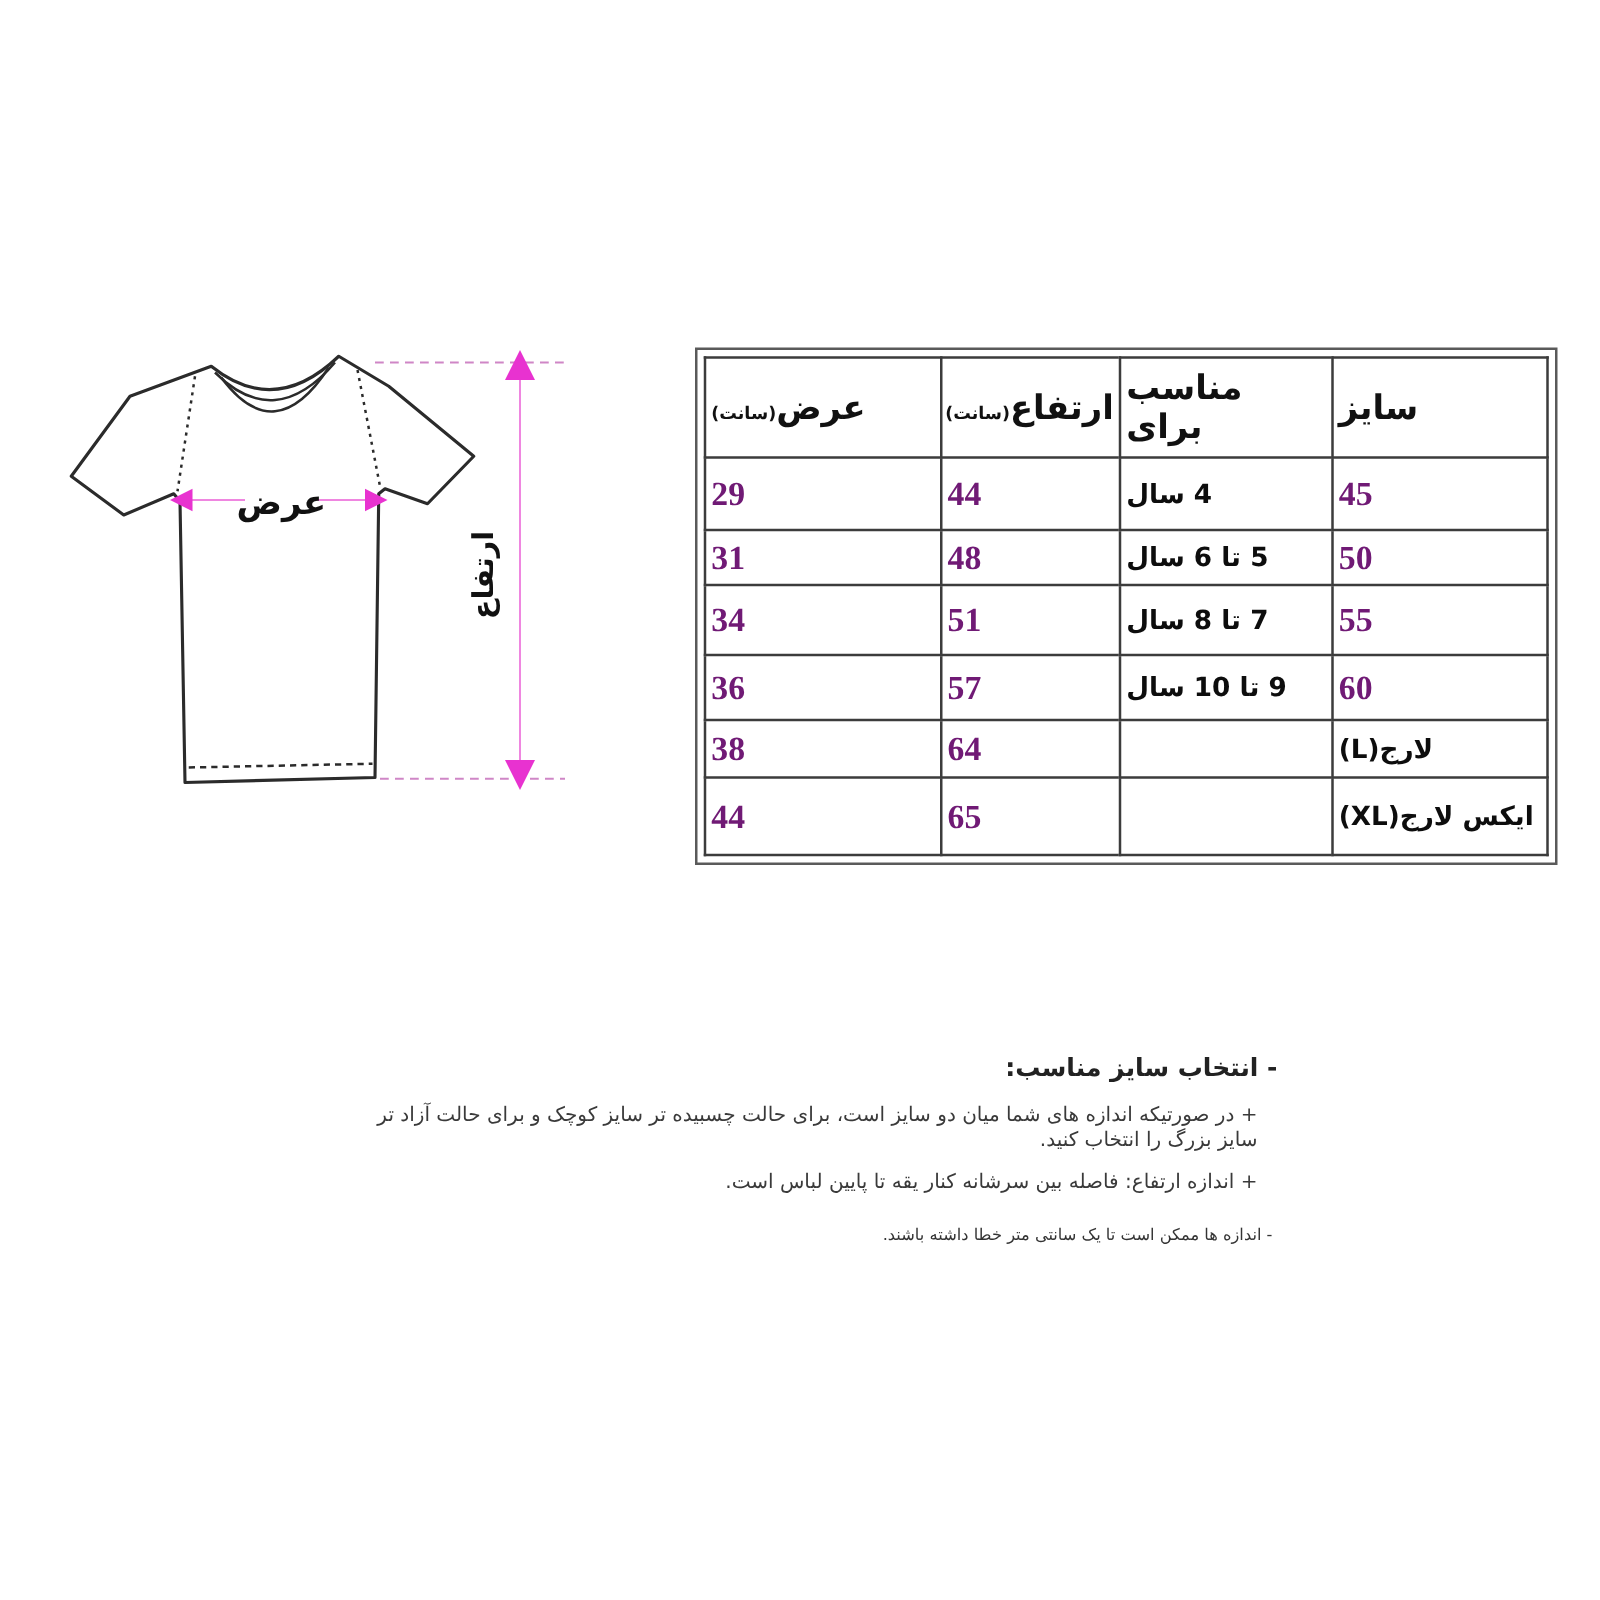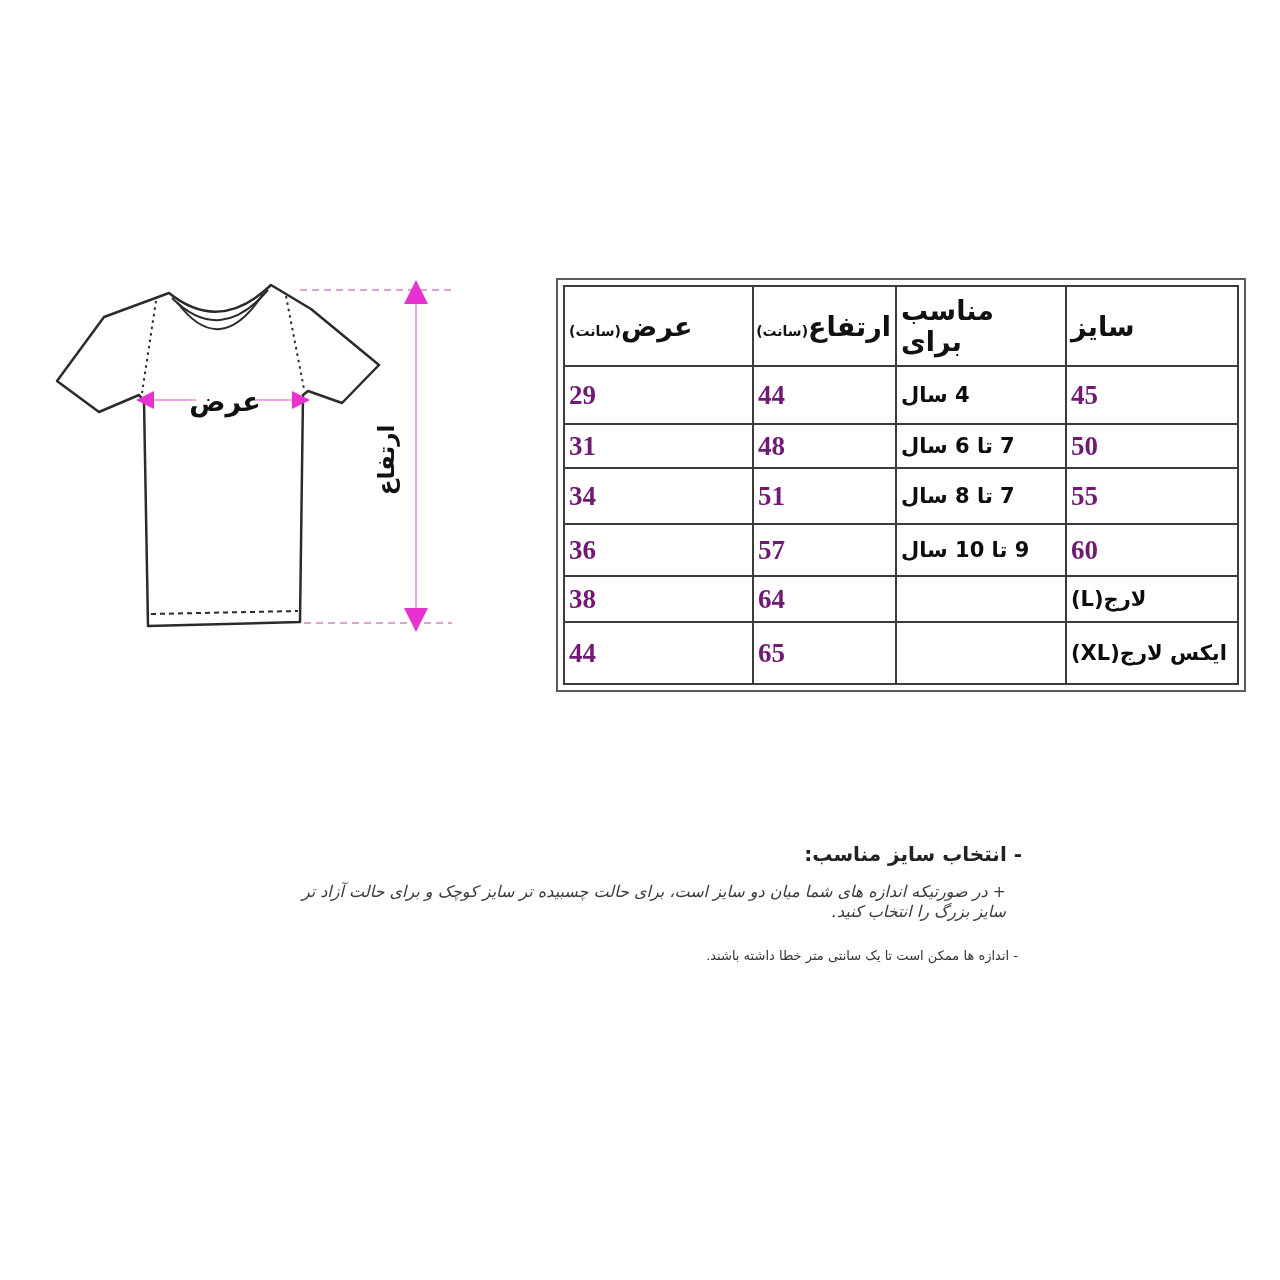--- a/index.html
+++ b/index.html
@@ -24,21 +24,21 @@
   th .hdr-unit{font-size:14px;font-weight:bold;color:#111;}
   td.num{font-family:"Liberation Serif",serif;font-size:27px;font-weight:bold;color:#701a75;}
   td.fa{font-size:21px;font-weight:bold;color:#0d0d0d;direction:rtl;}
   tr.hrow{height:80px;}
   tr.r0{height:58px;} tr.r1{height:44px;} tr.r2{height:56px;}
   tr.r3{height:52px;} tr.r4{height:46px;} tr.r5{height:62px;}
 
   
   .notes{position:absolute;left:300px;top:842px;width:722px;direction:rtl;text-align:right;color:#333;}
   .notes .nh{font-size:20px;font-weight:bold;color:#222;margin:0 0 16px 0;}
-  .notes .nb{font-size:16px;font-weight:normal;margin:0 16px 13px 0;line-height:20px;color:#3a3a3a;font-style:italic;}
+  .notes .nb{font-size:16px;font-weight:normal;margin:0 16px 13px 0;line-height:20px;color:#3a3a3a;}
   .notes .nf{font-size:13px;margin:26px 4px 0 0;color:#343434;}
 
   svg .outline{fill:#ffffff;stroke:#2b2b2b;stroke-width:2.5;stroke-linejoin:round;}
   svg .rib{fill:none;stroke:#2b2b2b;stroke-width:2;}
   svg .seam{fill:none;stroke:#2b2b2b;stroke-width:2;stroke-dasharray:2.5 4;}
   svg .hem{fill:none;stroke:#2b2b2b;stroke-width:2;stroke-dasharray:5 4;}
   svg .guide{fill:none;stroke:#cf86c6;stroke-width:1.6;stroke-dasharray:7 5;}
   svg .aline{stroke:#ef86e0;stroke-width:1.6;}
   svg .ahead{fill:#e832d0;}
   svg .dlabel{font-family:"DejaVu Sans",sans-serif;font-weight:bold;fill:#111;}
@@ -93,21 +93,21 @@
         <th><span class="hdr-main">عرض</span><span class="hdr-unit">(سانت)</span></th>
       </tr>
       <tr class="r0">
         <td class="num">45</td>
         <td class="fa">4 سال</td>
         <td class="num">44</td>
         <td class="num">29</td>
       </tr>
       <tr class="r1">
         <td class="num">50</td>
-        <td class="fa">7 تا 6 سال</td>
+        <td class="fa">5 تا 6 سال</td>
         <td class="num">48</td>
         <td class="num">31</td>
       </tr>
       <tr class="r2">
         <td class="num">55</td>
         <td class="fa">7 تا 8 سال</td>
         <td class="num">51</td>
         <td class="num">34</td>
       </tr>
       <tr class="r3">
@@ -128,16 +128,17 @@
         <td class="num">65</td>
         <td class="num">44</td>
       </tr>
     </tbody>
       </table>
   </div>
 
   <div class="notes">
     <p class="nh">- انتخاب سایز مناسب:</p>
     <p class="nb">+ در صورتیکه اندازه های شما میان دو سایز است، برای حالت چسبیده تر سایز کوچک و برای حالت آزاد تر سایز بزرگ را انتخاب کنید.</p>
+    <p class="nb">+ اندازه ارتفاع: فاصله بین سرشانه کنار یقه تا پایین لباس است.</p>
     <p class="nf">- اندازه ها ممکن است تا یک سانتی متر خطا داشته باشند.</p>
   </div>
 
 </div>
 
 </body></html>

